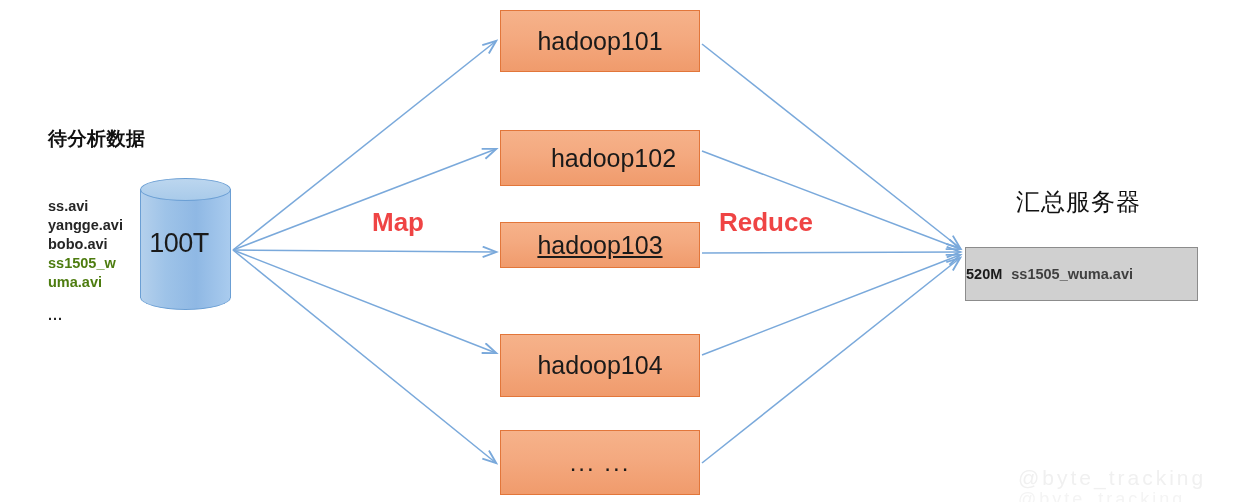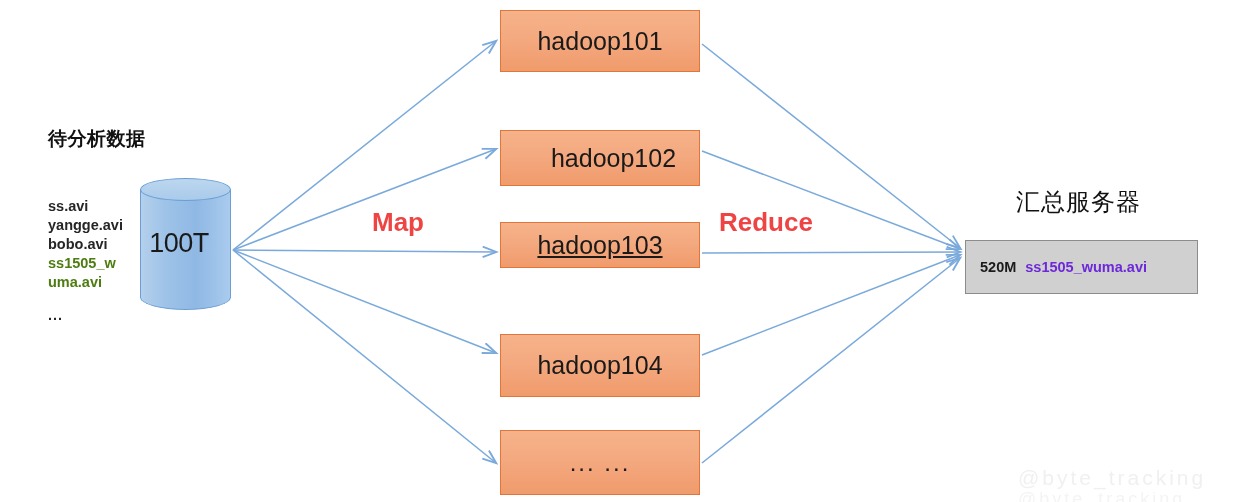--- a/index.html
+++ b/index.html
@@ -128,34 +128,33 @@
     left: 1016px;
     top: 186px;
     font-size: 24px;
     color: #111111;
     letter-spacing: 1px;
     white-space: nowrap;
   }
   .server-box {
     position: absolute;
     left: 965px;
-    top: 240px;
+    top: 247px;
     width: 233px;
     height: 54px;
     box-sizing: border-box;
     background: #d0d0d0;
     border: 1.3px solid #8c8c8c;
     display: flex;
     align-items: center;
-    padding-left: 14px;
     font-size: 14.5px;
     font-weight: bold;
   }
   .server-box .size { color: #1a1a1a; margin-right: 9px; }
-  .server-box .fname { color: #6d28d9; }
+  .server-box .fname { color: #404040; }
 
   
   .watermark {
     position: absolute;
     left: 1018px;
     top: 466px;
     font-size: 21px;
     letter-spacing: 3px;
     color: #f0f0f0;
     white-space: nowrap;

